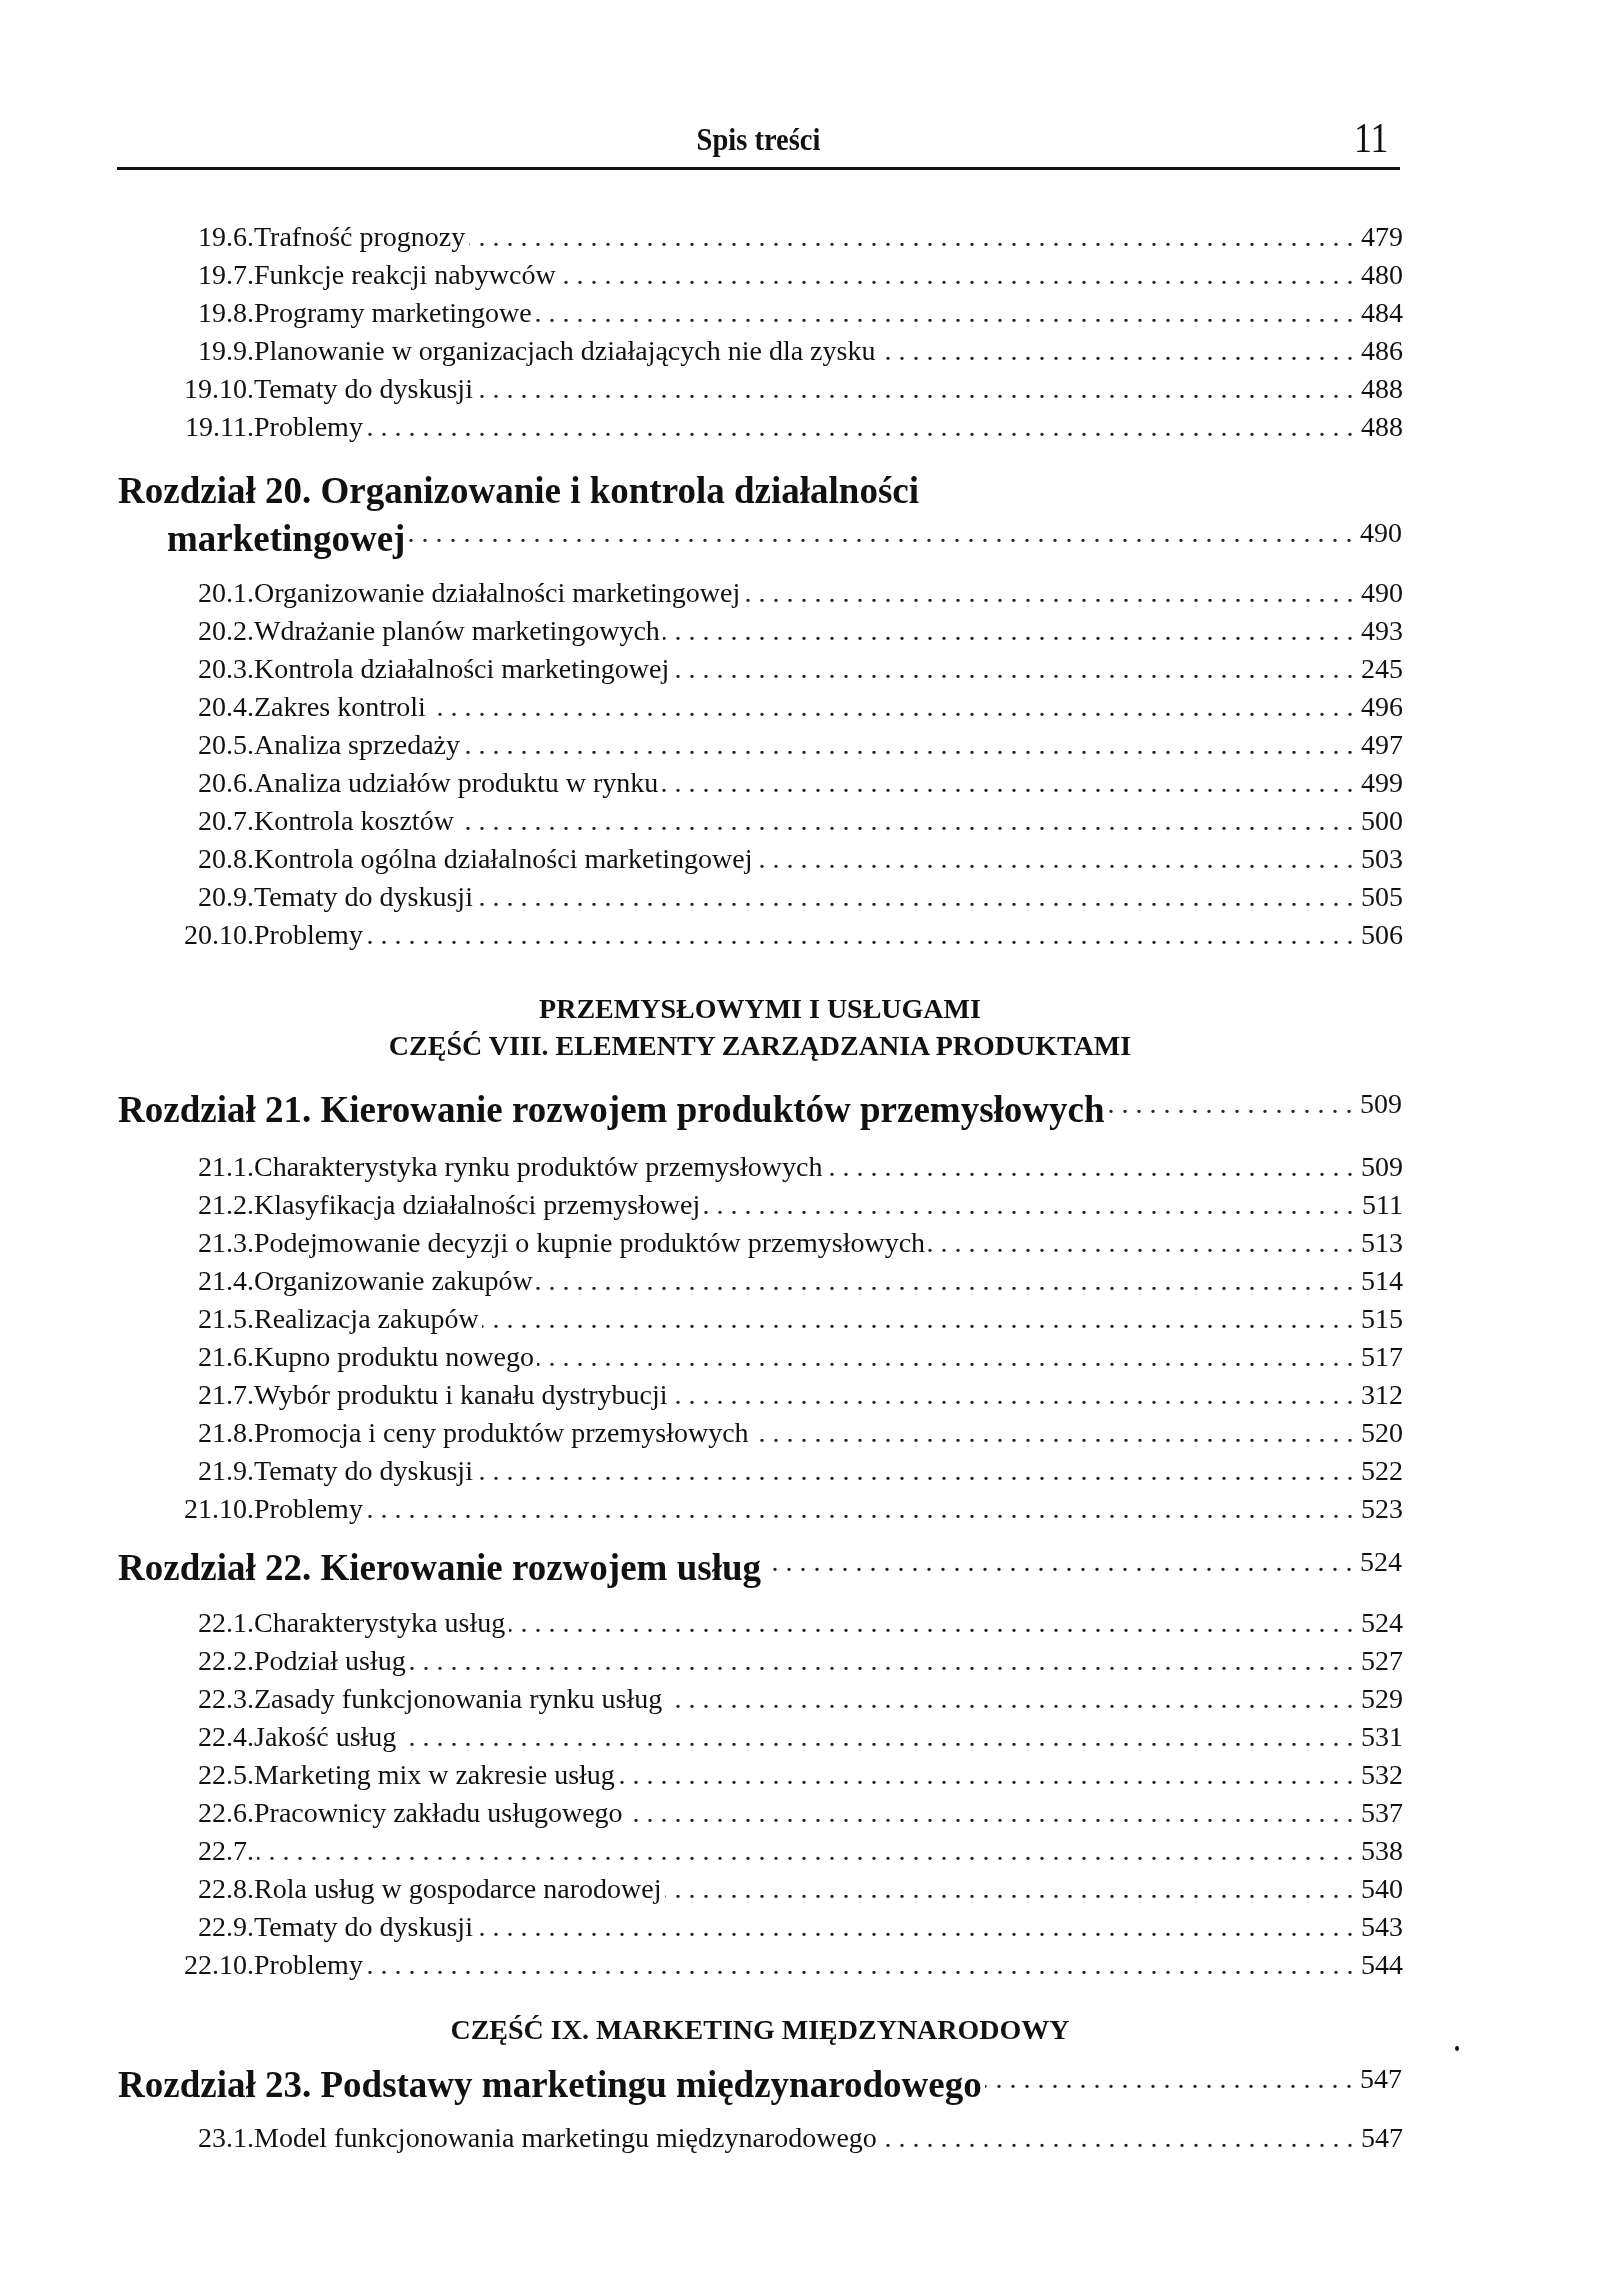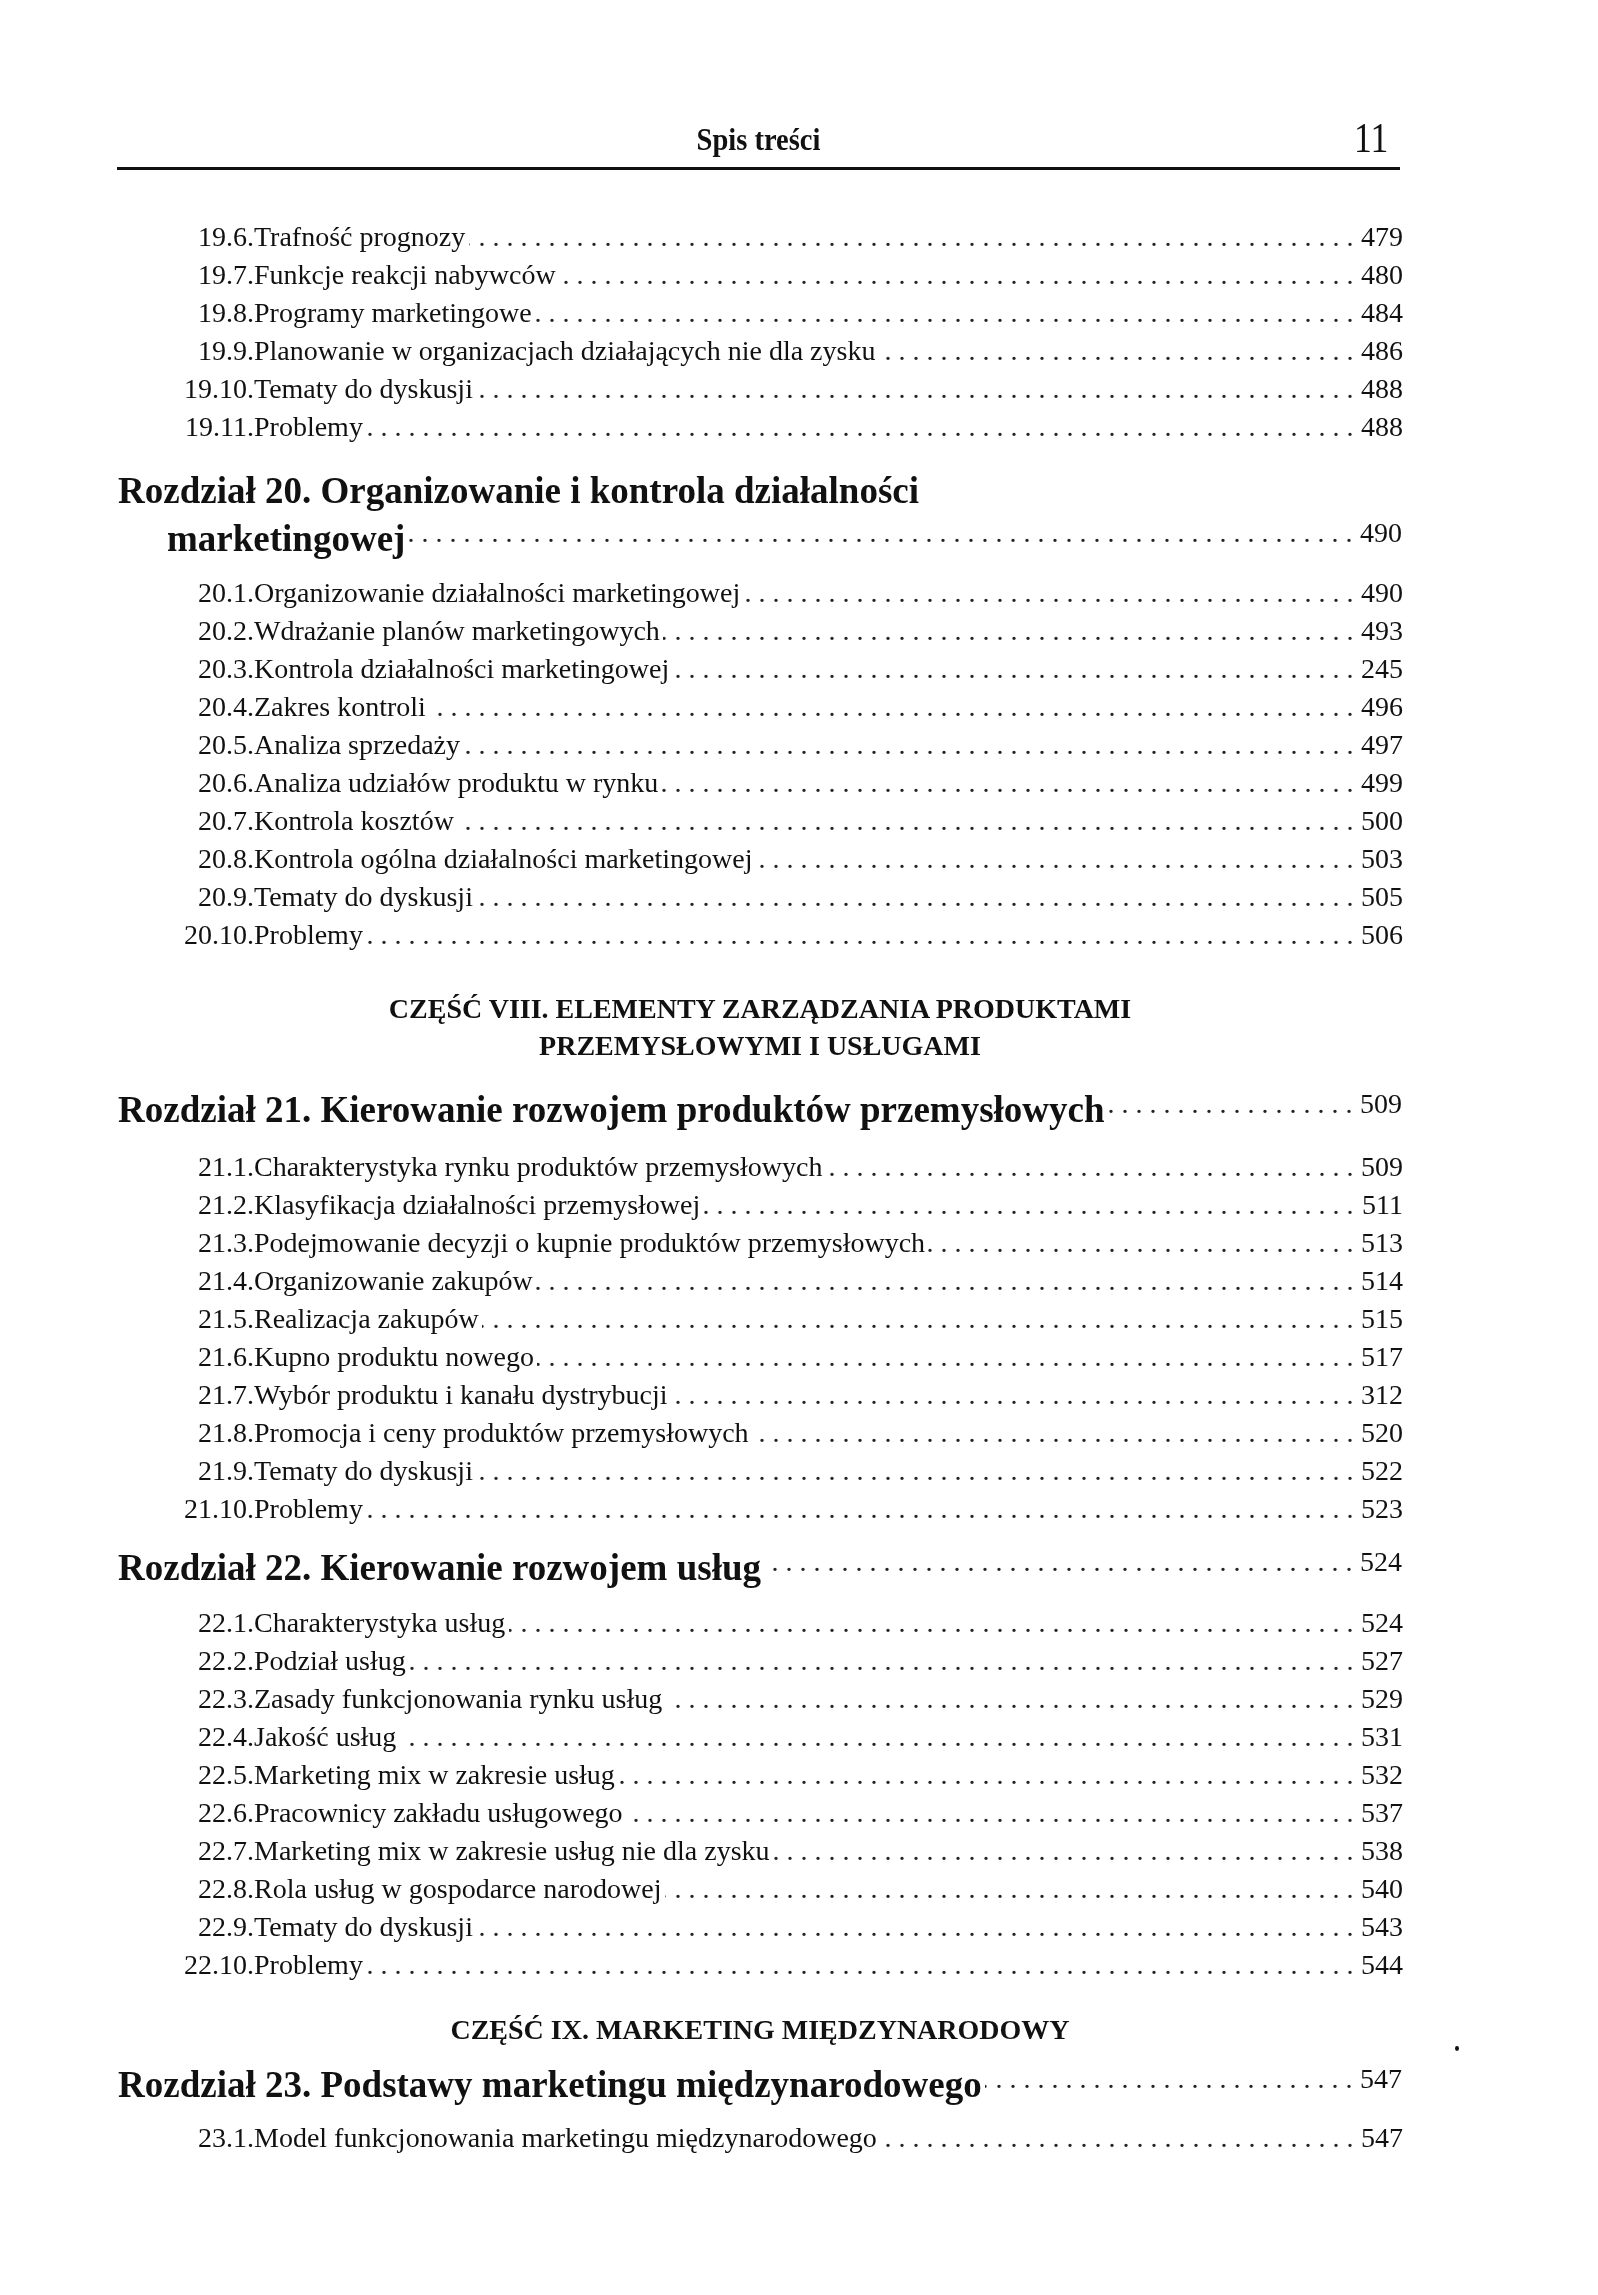--- a/index.html
+++ b/index.html
@@ -157,22 +157,22 @@
       <span class="page">505</span>
     </div>
   <div class="row sub" style="top:919px">
       <span class="num">20.10.</span>
       <span class="title">Problemy</span>
       <span class="leader"></span>
       <span class="page">506</span>
     </div>
 
   <div class="part" style="top:990px">
+    <div>PRZEMYSŁOWYMI I USŁUGAMI</div>
     <div>CZĘŚĆ VIII. ELEMENTY ZARZĄDZANIA PRODUKTAMI</div>
-    <div>PRZEMYSŁOWYMI I USŁUGAMI</div>
   </div>
 
   <div class="row chap" style="top:1088px">
       <span class="title">Rozdział 21. Kierowanie rozwojem produktów przemysłowych</span>
       <span class="leader"></span>
       <span class="page">509</span>
     </div>
 
   <div class="row sub" style="top:1151px">
       <span class="num">21.1.</span>
@@ -272,21 +272,20 @@
       <span class="page">532</span>
     </div>
   <div class="row sub" style="top:1797px">
       <span class="num">22.6.</span>
       <span class="title">Pracownicy zakładu usługowego</span>
       <span class="leader"></span>
       <span class="page">537</span>
     </div>
   <div class="row sub" style="top:1835px">
       <span class="num">22.7.</span>
-      <span class="title">Marketing mix w zakresie usług nie dla zysku</span>
       <span class="leader"></span>
       <span class="page">538</span>
     </div>
   <div class="row sub" style="top:1873px">
       <span class="num">22.8.</span>
       <span class="title">Rola usług w gospodarce narodowej</span>
       <span class="leader"></span>
       <span class="page">540</span>
     </div>
   <div class="row sub" style="top:1911px">

